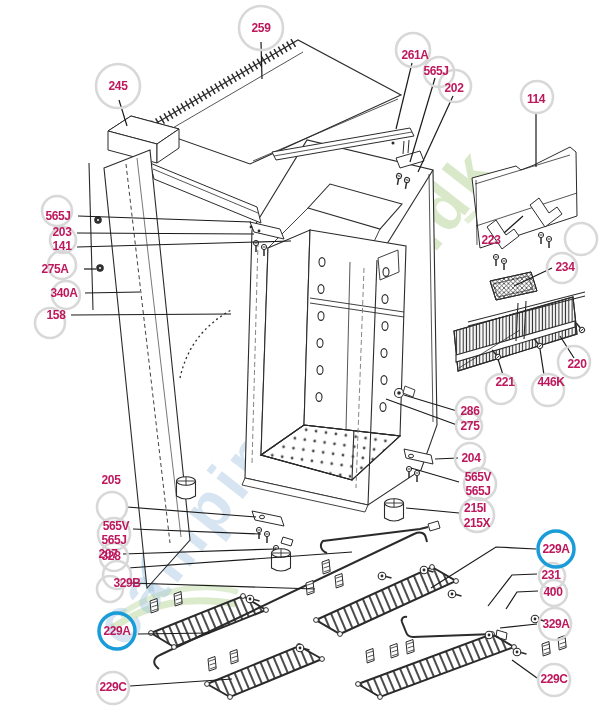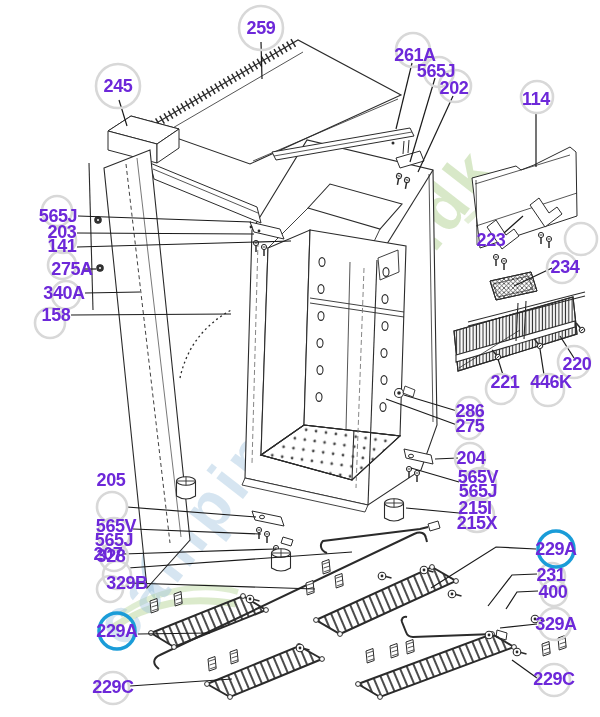--- a/index.html
+++ b/index.html
@@ -1,21 +1,21 @@
 <!DOCTYPE html>
 <html><head>
 <meta charset="utf-8">
 <style>
   html,body{margin:0;padding:0;background:#fff;}
   .stage{position:relative;width:600px;height:717px;background:#fff;overflow:hidden;
          font-family:"Liberation Sans","DejaVu Sans",sans-serif;}
   .stage svg{position:absolute;left:0;top:0;}
   .labels{position:absolute;left:0;top:0;width:100%;height:100%;}
-  .lbl{position:absolute;transform:translate(-50%,-50%);font-weight:bold;font-size:18px;
-       letter-spacing:-0.4px;color:#6d28d9;white-space:nowrap;line-height:1;cursor:pointer;}
+  .lbl{position:absolute;transform:translate(-50%,-50%);font-weight:bold;font-size:12px;
+       letter-spacing:-0.4px;color:#be185d;white-space:nowrap;line-height:1;cursor:pointer;}
 </style>
 </head>
 <body>
 
 <div class="stage">
 
 <svg width="600" height="717" viewBox="0 0 600 717">
   <defs>
     <pattern id="pSlat" width="3.3" height="10" patternUnits="userSpaceOnUse">
       <line x1="1.2" y1="0" x2="1.2" y2="10" stroke="#2b2b2b" stroke-width="1.1"></line>
@@ -351,21 +351,21 @@
   <div class="lbl" style="left:261px;top:28px">259</div>
   <div class="lbl" style="left:118px;top:86px">245</div>
   <div class="lbl" style="left:415px;top:55px">261A</div>
   <div class="lbl" style="left:436px;top:71px">565J</div>
   <div class="lbl" style="left:454px;top:88px">202</div>
   <div class="lbl" style="left:536px;top:99px">114</div>
   <div class="lbl" style="left:491px;top:240px">223</div>
   <div class="lbl" style="left:58px;top:216px">565J</div>
   <div class="lbl" style="left:62px;top:232px">203</div>
   <div class="lbl" style="left:62px;top:246px">141</div>
-  <div class="lbl" style="left:72px;top:269px">275A</div>
+  <div class="lbl" style="left:55px;top:269px">275A</div>
   <div class="lbl" style="left:64px;top:293px">340A</div>
   <div class="lbl" style="left:56px;top:315px">158</div>
   <div class="lbl" style="left:565px;top:267px">234</div>
   <div class="lbl" style="left:505px;top:382px">221</div>
   <div class="lbl" style="left:551px;top:382px">446K</div>
   <div class="lbl" style="left:577px;top:364px">220</div>
   <div class="lbl" style="left:470px;top:411px">286</div>
   <div class="lbl" style="left:470px;top:426px">275</div>
   <div class="lbl" style="left:471px;top:458px">204</div>
   <div class="lbl" style="left:478px;top:477px">565V</div>

